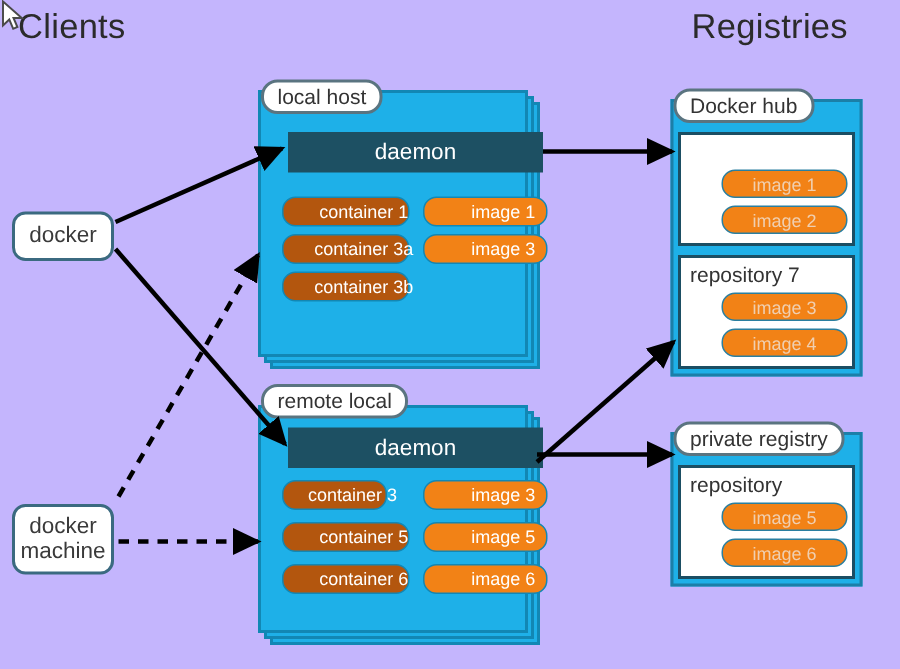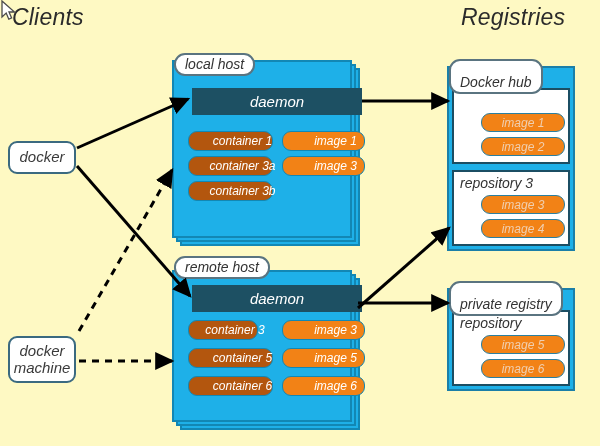--- a/index.html
+++ b/index.html
@@ -7,23 +7,22 @@
     padding: 0;
     background: #ffffff;
   }
   body {
     font-family: "Liberation Sans", sans-serif;
   }
   #canvas {
     position: relative;
     width: 600px;
     height: 446px;
-    background: #fef9c3;
+    background: #c4b5fd;
     overflow: hidden;
-    font-style: italic;
   }
 
   
   .col-title {
     position: absolute;
     font-size: 23px;
     color: #2b2b2b;
     letter-spacing: 0.2px;
     white-space: nowrap;
   }
@@ -114,21 +113,21 @@
     box-sizing: border-box;
     z-index: 3;
   }
   .registry-label {
     position: absolute;
     background: #ffffff;
     border: 2px solid #5a7480;
     border-radius: 11px;
     font-size: 14px;
     color: #333333;
-    padding: 13px 9px 2px 9px;
+    padding: 1px 9px 2px 9px;
     white-space: nowrap;
     z-index: 7;
     box-sizing: border-box;
   }
   .repo-box {
     position: absolute;
     background: #ffffff;
     border: 2px solid #1b4e63;
     box-sizing: border-box;
     z-index: 5;
@@ -198,21 +197,21 @@
 
     <div class="pill image" style="left:282px; top:131px; width:83px; height:20px;">image 1</div>
     <div class="pill image" style="left:282px; top:156px; width:83px; height:20px;">image 3</div>
   </div>
 
   <div class="host-stack">
     <div class="host-shadow" style="left:180px; top:278px; width:180px; height:152px;"></div>
     <div class="host-shadow" style="left:176px; top:274px; width:180px; height:152px;"></div>
     <div class="host-panel" style="left:172px; top:270px; width:180px; height:152px;"></div>
 
-    <div class="host-label" style="left:174px; top:256px;">remote host</div>
+    <div class="host-label" style="left:174px; top:256px;">remote local</div>
 
     <div class="daemon" style="left:192px; top:285px; width:170px; height:27px;">daemon</div>
 
     <div class="pill container" style="left:188px; top:320px; width:70px; height:20px;">container 3</div>
     <div class="pill container" style="left:188px; top:348px; width:85px; height:20px;">container 5</div>
     <div class="pill container" style="left:188px; top:376px; width:85px; height:20px;">container 6</div>
 
     <div class="pill image" style="left:282px; top:320px; width:83px; height:20px;">image 3</div>
     <div class="pill image" style="left:282px; top:348px; width:83px; height:20px;">image 5</div>
     <div class="pill image" style="left:282px; top:376px; width:83px; height:20px;">image 6</div>
@@ -221,21 +220,21 @@
   <div>
     <div class="registry-frame" style="left:447px; top:66px; width:128px; height:185px;"></div>
     <div class="registry-label" style="left:449px; top:59px;">Docker hub</div>
 
     <div class="repo-box" style="left:452px; top:88px; width:118px; height:76px;">
       <div class="repo-img dim" style="left:27px; top:23px; width:84px; height:19px;">image 1</div>
       <div class="repo-img dim" style="left:27px; top:47px; width:84px; height:19px;">image 2</div>
     </div>
 
     <div class="repo-box" style="left:452px; top:170px; width:118px; height:76px;">
-      <div class="repo-title">repository 3</div>
+      <div class="repo-title">repository 7</div>
       <div class="repo-img dim" style="left:27px; top:23px; width:84px; height:19px;">image 3</div>
       <div class="repo-img dim" style="left:27px; top:47px; width:84px; height:19px;text-align:right;">image 4</div>
     </div>
   </div>
 
   <div>
     <div class="registry-frame" style="left:447px; top:288px; width:128px; height:103px;"></div>
     <div class="registry-label" style="left:449px; top:281px;">private registry</div>
 
     <div class="repo-box" style="left:452px; top:310px; width:118px; height:76px;">

